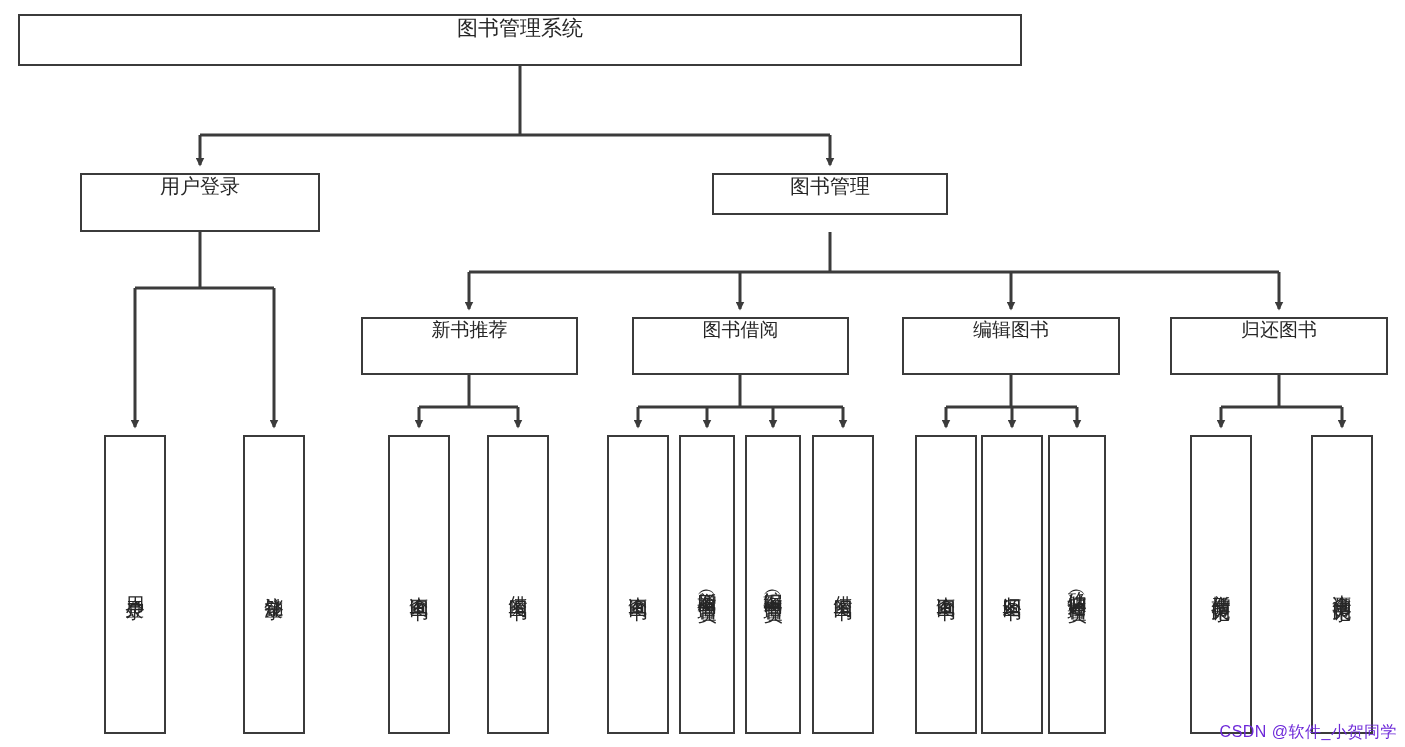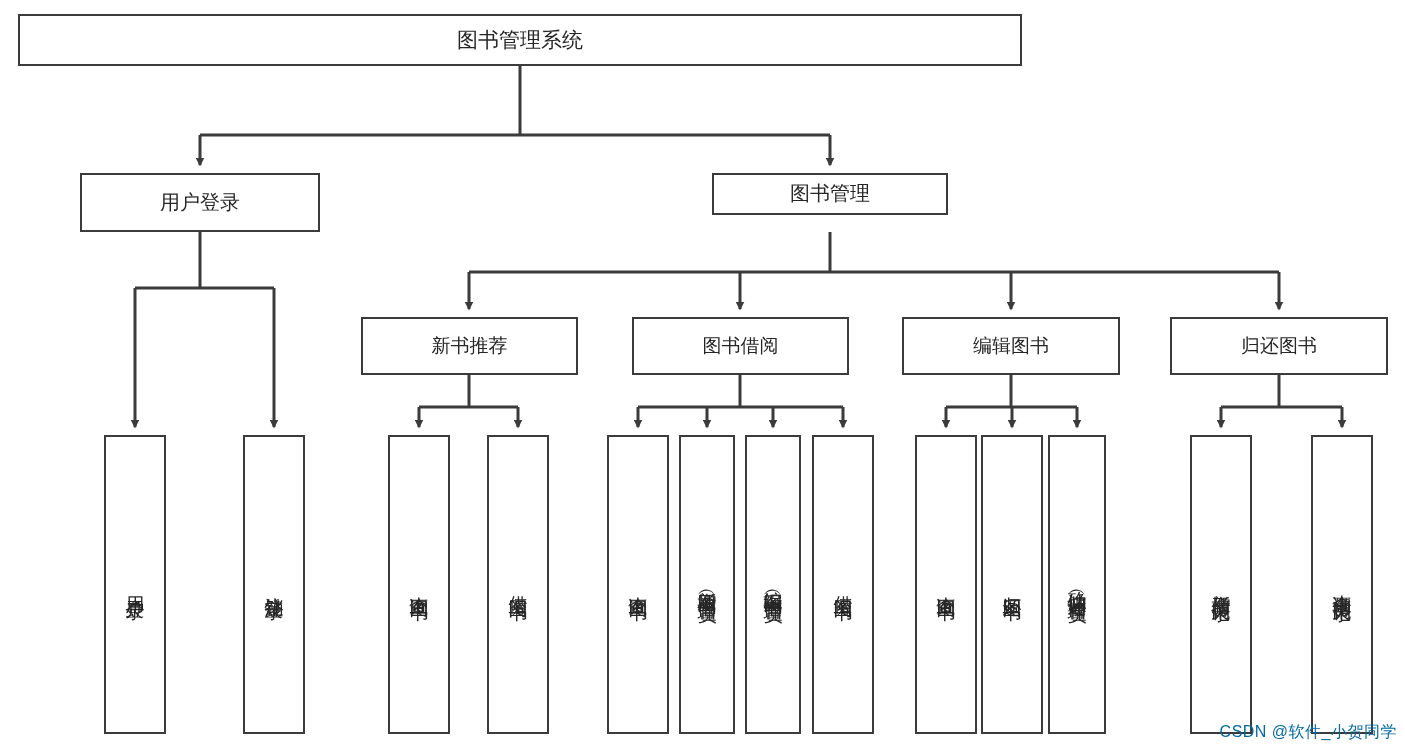--- a/index.html
+++ b/index.html
@@ -26,21 +26,20 @@
     height: 747px;
     pointer-events: none;
   }
   .node {
     position: absolute;
     box-sizing: border-box;
     border: 2px solid #3b3b3b;
     background: #ffffff;
     color: #262626;
     display: flex;
-    align-items: center;
     justify-content: center;
     text-align: center;
     line-height: 1.18;
   }
   .node.level-0 {
     font-size: 21px;
   }
   .node.level-1 {
     font-size: 20px;
   }
@@ -63,21 +62,21 @@
   }
   .node .htext {
     display: block;
     white-space: nowrap;
   }
   #watermark {
     position: absolute;
     right: 8px;
     bottom: 4px;
     font-size: 16px;
-    color: #0369a1;
+    color: #6d28d9;
     letter-spacing: 0.5px;
     white-space: nowrap;
     user-select: none;
   }
 </style>
 </head>
 <body>
 
 <div id="diagram-root">
 

